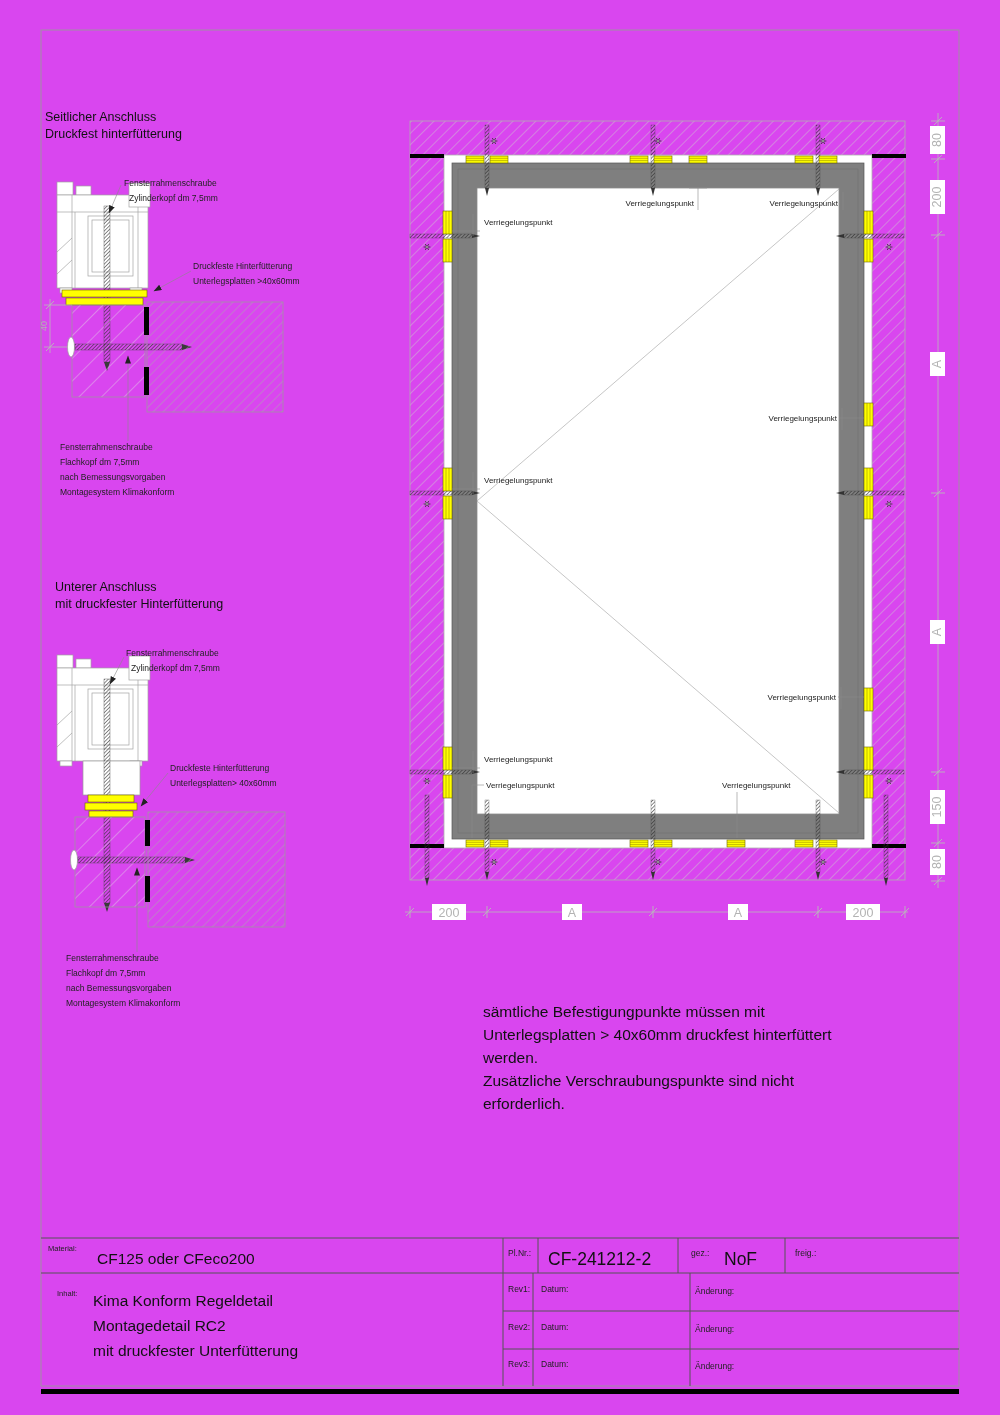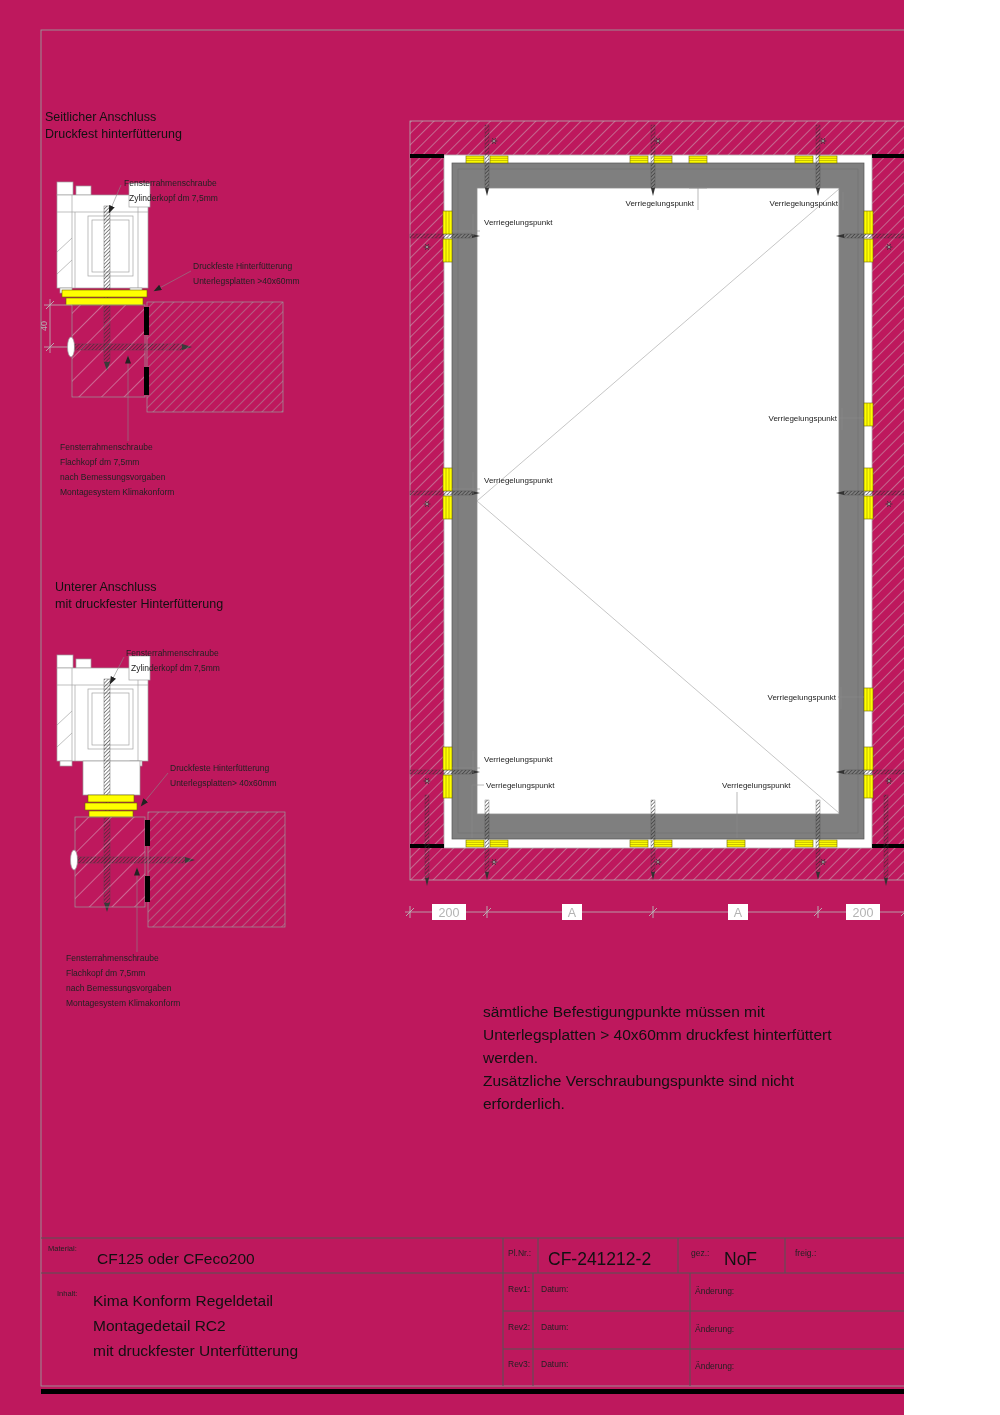--- a/index.html
+++ b/index.html
@@ -1,16 +1,16 @@
 <!DOCTYPE html>
 <html><head>
 <meta charset="utf-8">
 <style>
   html,body{margin:0;padding:0;background:#fff;}
-  .sheet{position:relative;width:904px;height:1415px;background:#be185d;overflow:hidden;
+  .sheet{position:relative;width:1000px;height:1415px;background:#d946ef;overflow:hidden;
          font-family:"Liberation Sans", sans-serif;}
   svg{display:block}
   text{fill:#1a1a1a}
   .t-title{font-size:12.5px;fill:#111}
   .t-ann{font-size:8.5px;fill:#222}
   .t-lock{font-size:8px;fill:#222}
   .t-dim{font-size:12.5px;fill:#b3b3b3}
   .t-dim-s{font-size:9px;fill:#b3b3b3}
   .t-note{font-size:15.5px;fill:#111}
   .t-tb-small{font-size:7.5px;fill:#222}

